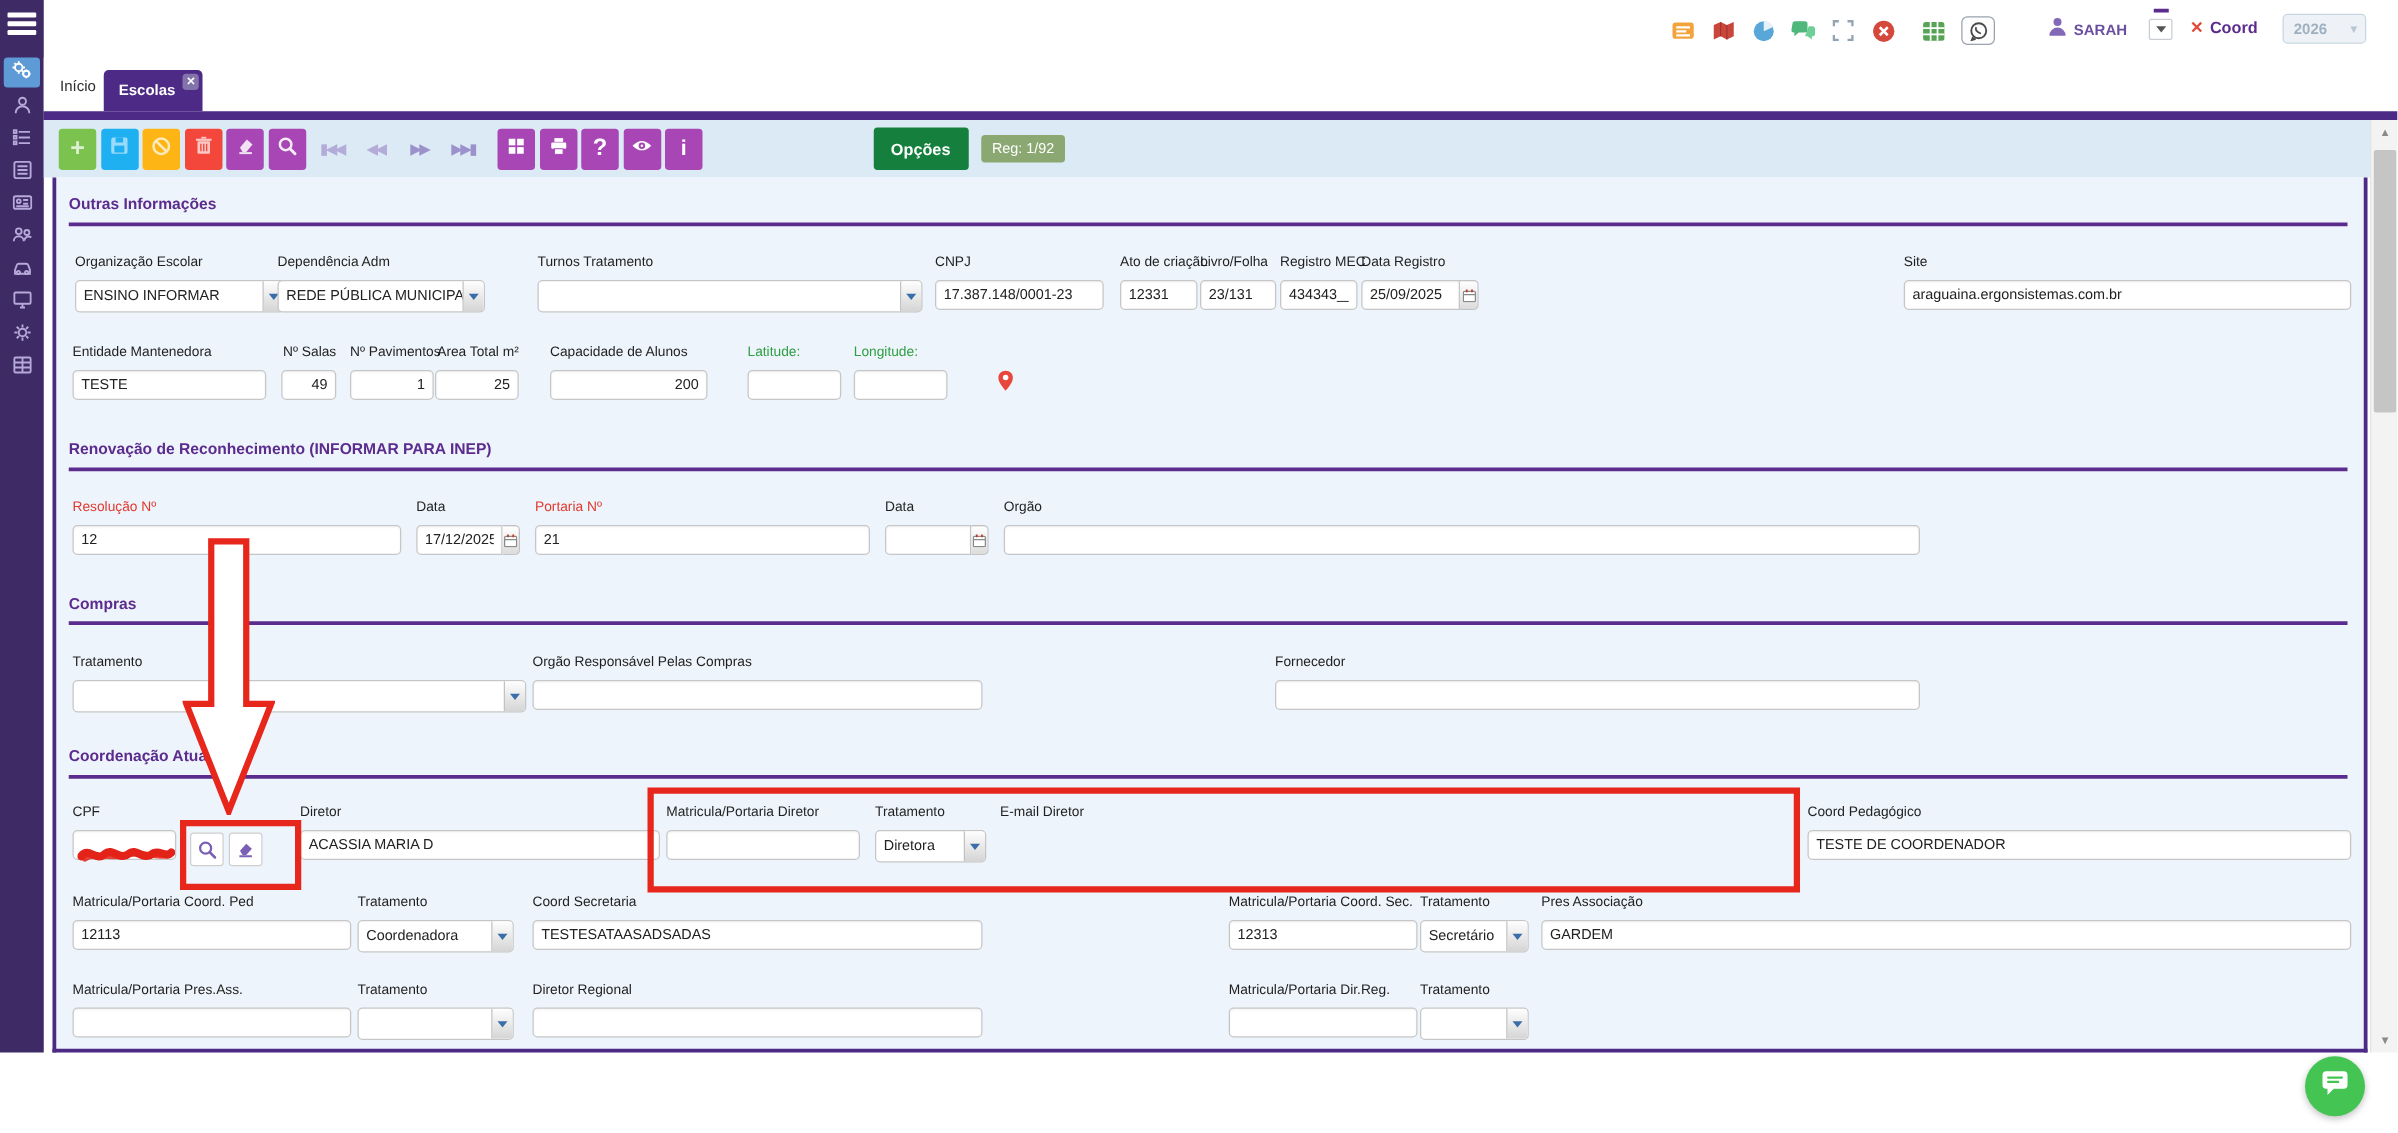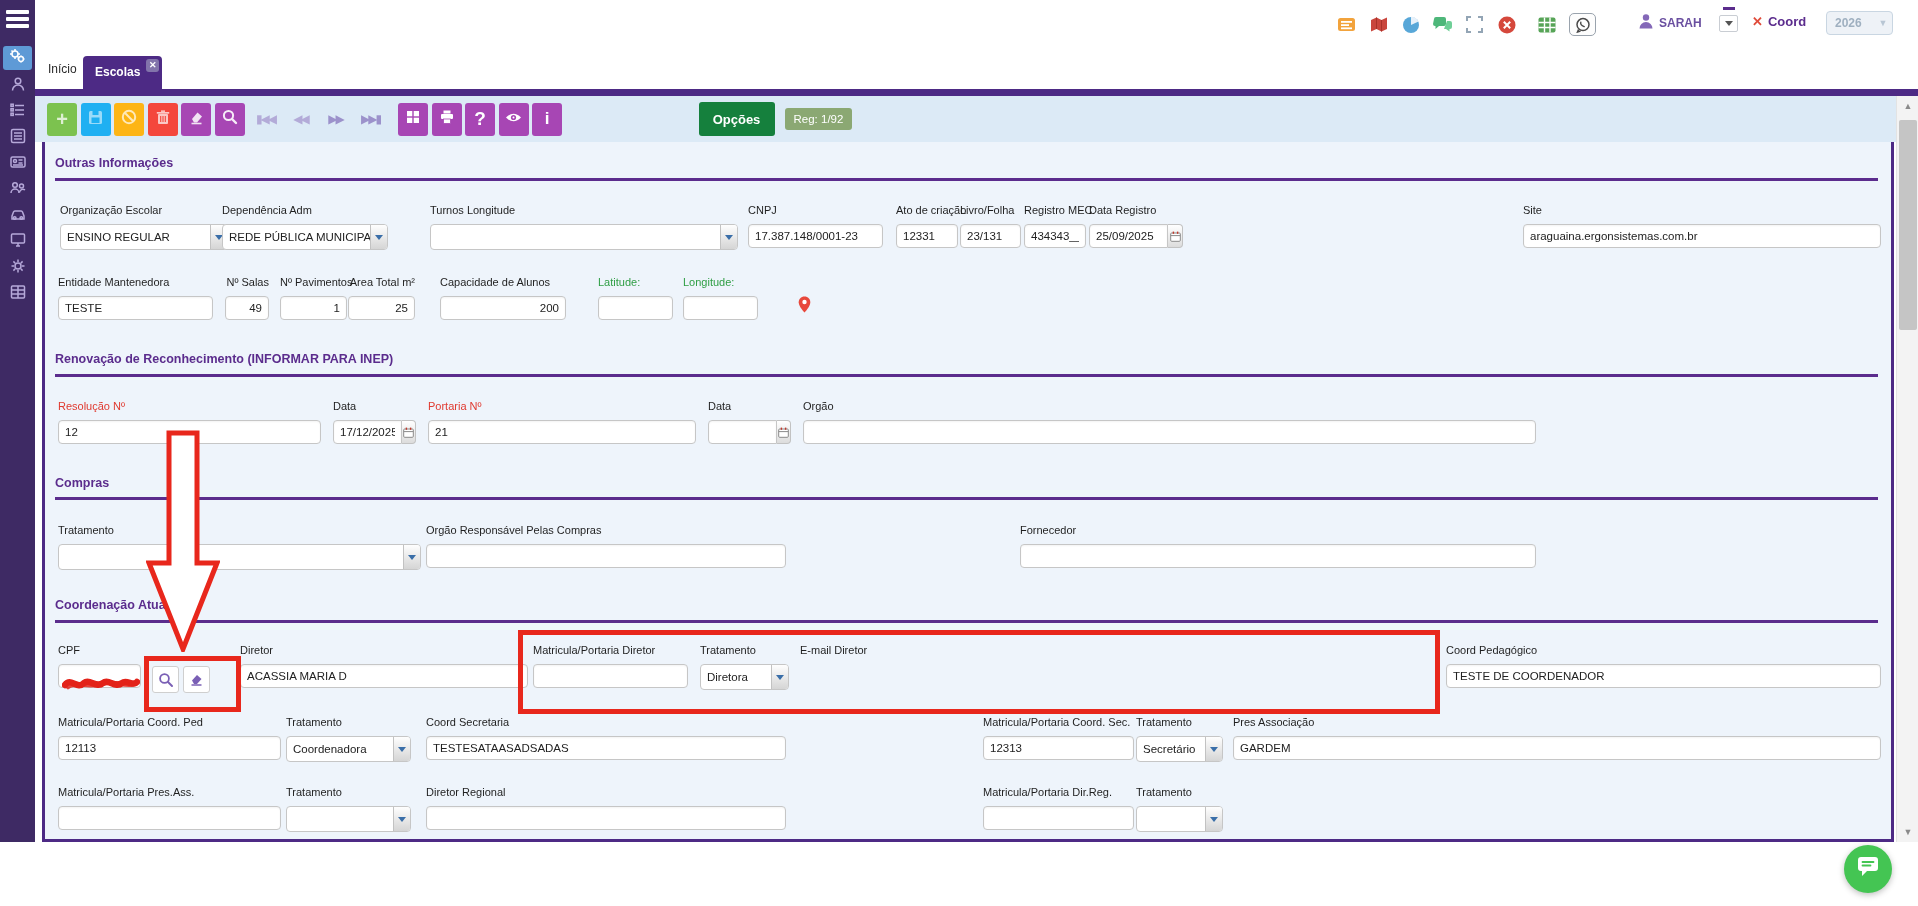--- a/index.html
+++ b/index.html
@@ -316,37 +316,37 @@
   </div>
 
   <div class="panel"></div>
 
   <div class="sec-title" style="left:55px;top:156px">Outras Informações</div>
   <div class="sec-line" style="top:178px"></div>
 
   <div class="fld" style="left:60px;top:204px;width:168px">
       <span class="lbl">Organização Escolar</span>
       <div class="sel">
-        <span class="stxt">ENSINO REGULAR</span>
+        <span class="stxt">ENSINO INFORMAR</span>
         <span class="scar">
           <i class="tri"></i>
         </span>
       </div>
     </div>
   <div class="fld" style="left:222px;top:204px;width:166px">
       <span class="lbl">Dependência Adm</span>
       <div class="sel">
         <span class="stxt">REDE PÚBLICA MUNICIPAL</span>
         <span class="scar">
           <i class="tri"></i>
         </span>
       </div>
     </div>
   <div class="fld" style="left:430px;top:204px;width:308px">
-      <span class="lbl">Turnos Longitude</span>
+      <span class="lbl">Turnos Tratamento</span>
       <div class="sel">
         <span class="stxt"></span>
         <span class="scar">
           <i class="tri"></i>
         </span>
       </div>
     </div>
   <div class="fld" style="left:748px;top:204px;width:135px"><span class="lbl">CNPJ</span><input class="inp" value="17.387.148/0001-23" style=""></div>
   <div class="fld" style="left:896px;top:204px;width:62px"><span class="lbl">Ato de criação</span><input class="inp" value="12331" style=""></div>
   <div class="fld" style="left:960px;top:204px;width:61px"><span class="lbl">Livro/Folha</span><input class="inp" value="23/131" style=""></div>

